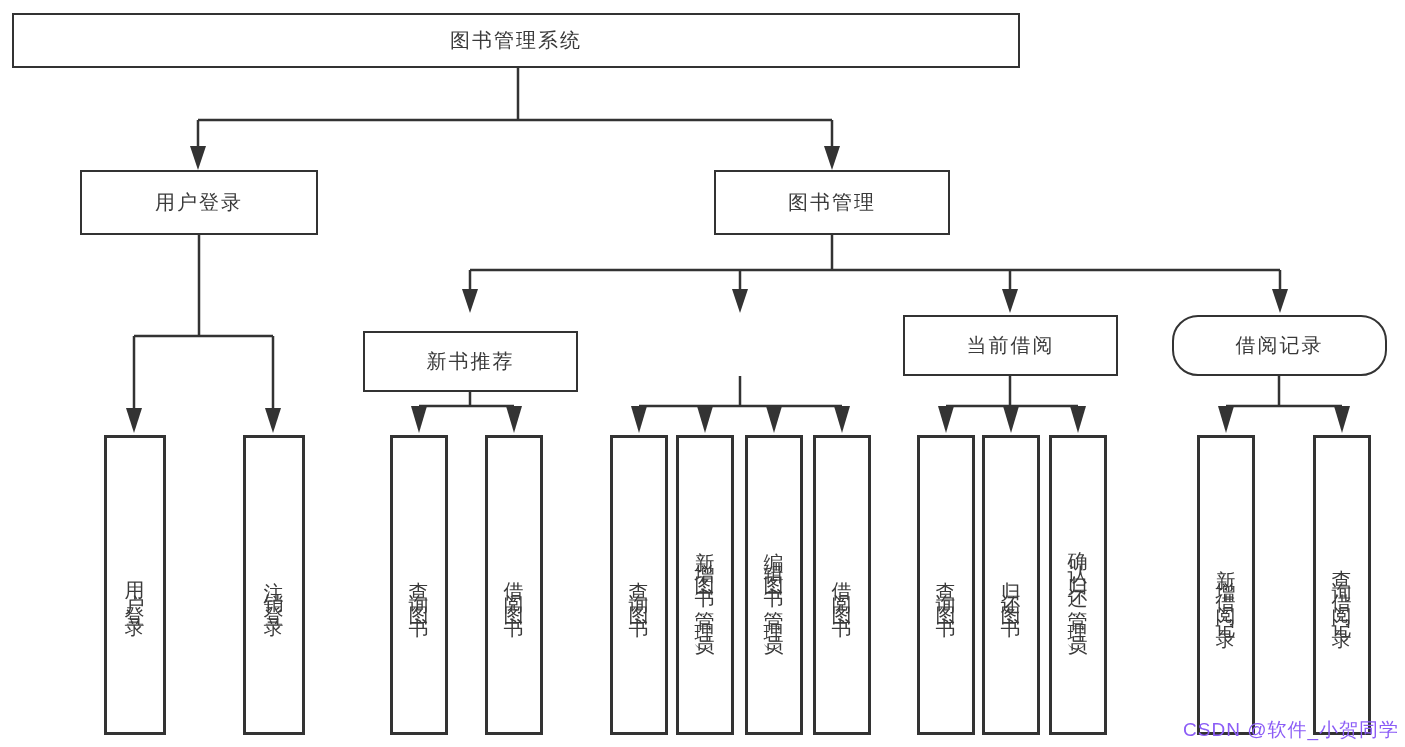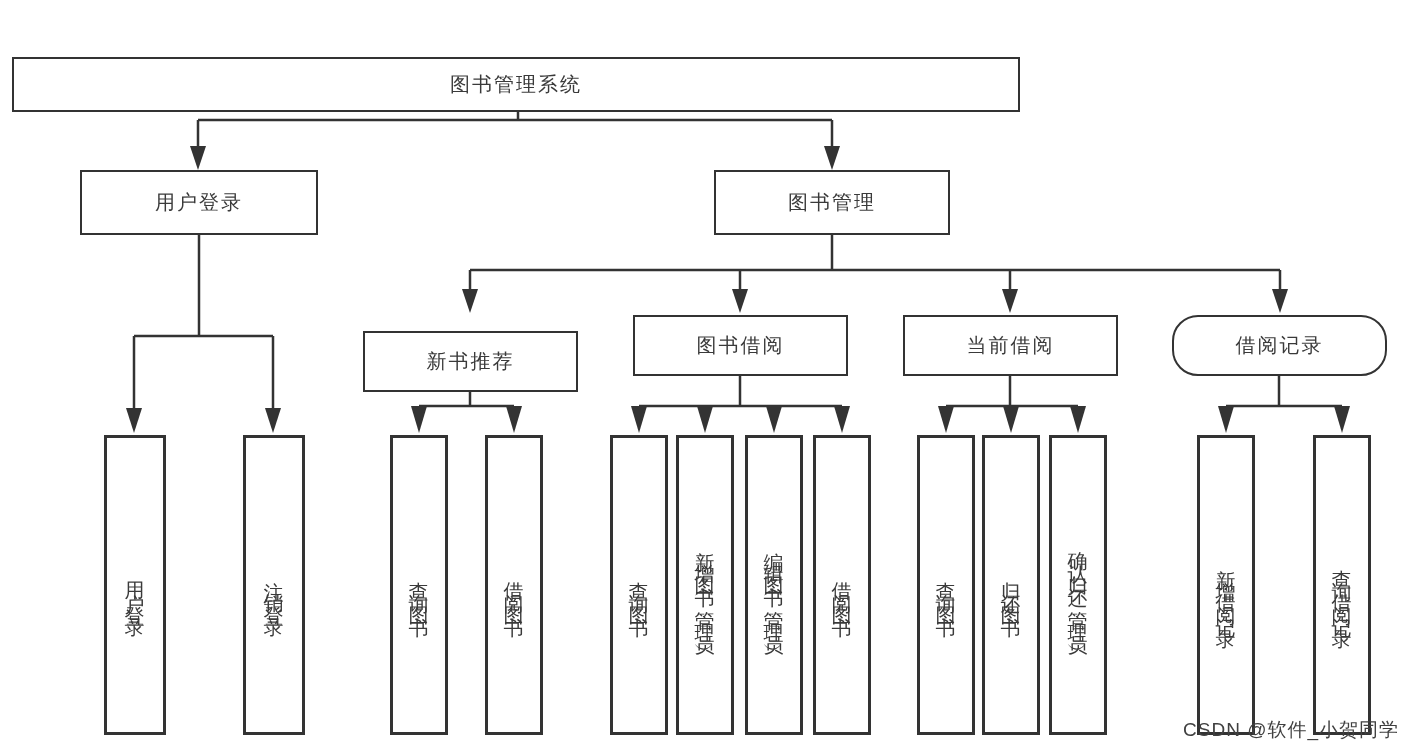--- a/index.html
+++ b/index.html
@@ -28,21 +28,21 @@
     text-orientation:mixed;
     letter-spacing:12px;
     font-size:20px;
     line-height:1;
     padding-top:10px;
   }
   #watermark{
     position:absolute;
     right:6px;bottom:4px;
     font-size:19px;
-    color:#404040;
+    color:#8b5cf6;
     letter-spacing:1px;
     z-index:5;
   }
 </style>
 </head>
 <body>
 
 <div id="stage">
 
   <svg id="connectors" viewBox="0 0 1405 747" xmlns="http://www.w3.org/2000/svg">
@@ -100,27 +100,26 @@
 
       <polygon points="938,406 954,406 946,433"></polygon>
       <polygon points="1003,406 1019,406 1011,433"></polygon>
       <polygon points="1070,406 1086,406 1078,433"></polygon>
 
       <polygon points="1218,406 1234,406 1226,433"></polygon>
       <polygon points="1334,406 1350,406 1342,433"></polygon>
     </g>
   </svg>
 
-  <div class="node" style="left:12px;top:13px;width:1008px;height:55px;margin-top:44px;">图书管理系统</div>
+  <div class="node" style="left:12px;top:13px;width:1008px;height:55px;">图书管理系统</div>
 
   <div class="node" style="left:80px;top:170px;width:238px;height:65px;">用户登录</div>
   <div class="node" style="left:714px;top:170px;width:236px;height:65px;">图书管理</div>
 
   <div class="node" style="left:363px;top:315px;width:215px;height:61px;margin-top:16px;">新书推荐</div>
-  <div class="node" style="left:633px;top:315px;width:215px;height:61px;">图书借阅</div>
   <div class="node" style="left:903px;top:315px;width:215px;height:61px;">当前借阅</div>
   <div class="node" style="left:1172px;top:315px;width:215px;height:61px;border-radius:26px;">借阅记录</div>
 
   <div class="node leaf" style="left:104px;top:435px;width:62px;height:300px;">用户登录</div>
   <div class="node leaf" style="left:243px;top:435px;width:62px;height:300px;">注销登录</div>
 
   <div class="node leaf" style="left:390px;top:435px;width:58px;height:300px;">查询图书</div>
   <div class="node leaf" style="left:485px;top:435px;width:58px;height:300px;">借阅图书</div>
 
   <div class="node leaf" style="left:610px;top:435px;width:58px;height:300px;">查询图书</div>

